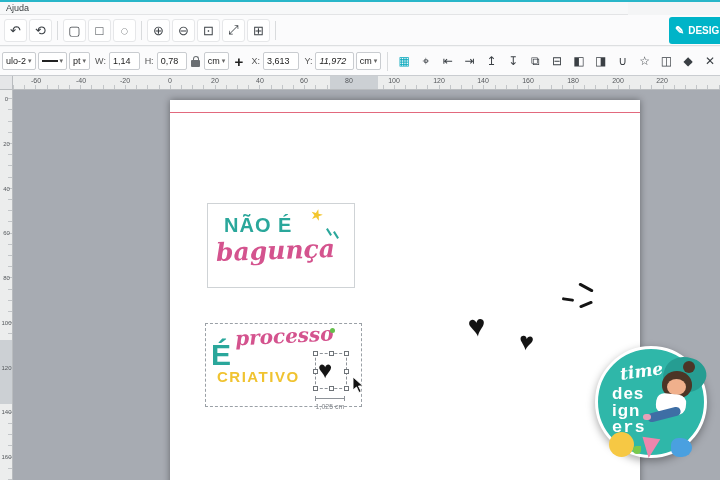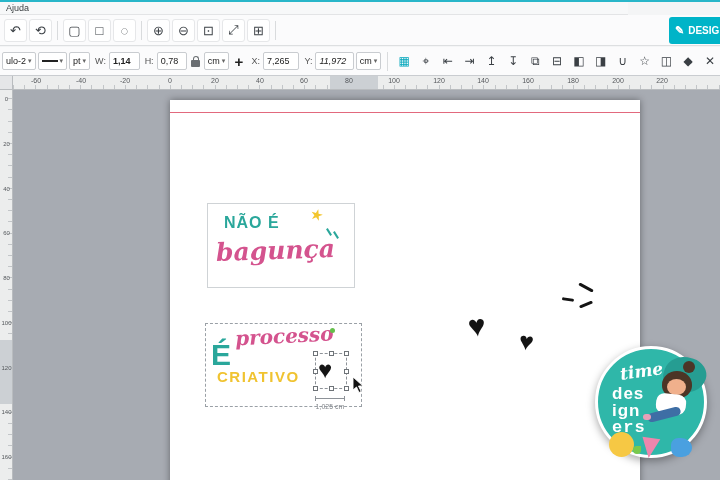--- a/index.html
+++ b/index.html
@@ -44,21 +44,21 @@
     background-size:4px 100%; background-position:100% 0; background-repeat:no-repeat; }
   .ruler-v .hl { position:absolute; left:0; top:250px; width:12px; height:64px; background:#ccd0d4; }
   .vnum { position:absolute; left:0; width:13px; text-align:center; font-size:6px; color:#55585c; }
 
   
   .workspace { position:absolute; left:13px; top:90px; width:707px; height:390px; background:#a7abb2; overflow:hidden; }
   .page { position:absolute; left:157px; top:10px; width:470px; height:400px; background:#fff; box-shadow:0 0 7px rgba(0,0,0,.4); }
   .margin-line { position:absolute; left:0; top:12px; width:100%; height:1px; background:#e2697d; }
 
   .design1 { position:absolute; left:37px; top:103px; width:148px; height:85px; background:#fff; border:1px solid #cfd3d6; }
-  .d1-line1 { position:absolute; left:16px; top:10px; font-size:16px; font-weight:bold; letter-spacing:1px; color:#2aa79b; }
+  .d1-line1 { position:absolute; left:16px; top:10px; font-size:20px; font-weight:bold; letter-spacing:1px; color:#2aa79b; }
   .d1-star { position:absolute; left:102px; top:2px; font-size:15px; color:#f3c62e; transform:rotate(15deg); }
   .d1-tick { position:absolute; width:2px; height:8px; background:#2aa79b; transform:rotate(-32deg); }
   .d1-tick.t1 { left:120px; top:24px; } .d1-tick.t2 { left:127px; top:27px; }
   .d1-line2 { position:absolute; left:8px; top:32px; font-family:"DejaVu Serif", serif; font-style:italic; font-weight:bold; font-size:25px; color:#d4538e; transform:rotate(-2deg); }
 
   .design2 { position:absolute; left:35px; top:223px; width:157px; height:84px; background:#fff; border:1px dashed #9aa0a6; }
   .d2-e { position:absolute; left:5px; top:14px; font-size:30px; font-weight:bold; color:#2aa79b; }
   .d2-script { position:absolute; left:29px; top:0px; font-family:"DejaVu Serif", serif; font-style:italic; font-weight:bold; font-size:20px; color:#d4538e; transform:rotate(-3deg); }
   .d2-dot { position:absolute; left:124px; top:4px; width:5px; height:5px; border-radius:50%; background:#64bf4a; }
   .d2-caps { position:absolute; left:11px; top:44px; font-size:15px; font-weight:bold; letter-spacing:1.5px; color:#f0c330; }
@@ -140,31 +140,31 @@
   </span>
   <span class="fld">
     <span class="stroke-swatch"></span>
     <span class="ddarrow">▾</span>
   </span>
   <span class="fld">
     <span>pt</span>
     <span class="ddarrow">▾</span>
   </span>
   <span class="flbl">W:</span>
-  <span class="fld" style="width:32px;font-weight:bold;">1,14</span>
+  <span class="fld" style="width:32px;">1,14</span>
   <span class="flbl">H:</span>
   <span class="fld" style="width:32px;">0,78</span>
   <span class="lock"></span>
   <span class="fld">
     <span>cm</span>
     <span class="ddarrow">▾</span>
   </span>
   <span class="move-cross">+</span>
   <span class="flbl">X:</span>
-  <span class="fld" style="width:38px;">7,265</span>
+  <span class="fld" style="width:38px;">3,613</span>
   <span class="flbl">Y:</span>
   <span class="fld" style="width:40px;font-style:italic;">11,972</span>
   <span class="fld">
     <span>cm</span>
     <span class="ddarrow">▾</span>
   </span>
   <span class="tsep"></span>
   <span class="p2icon teal">▦</span>
   <span class="p2icon">⌖</span>
   <span class="p2icon">⇤</span>

